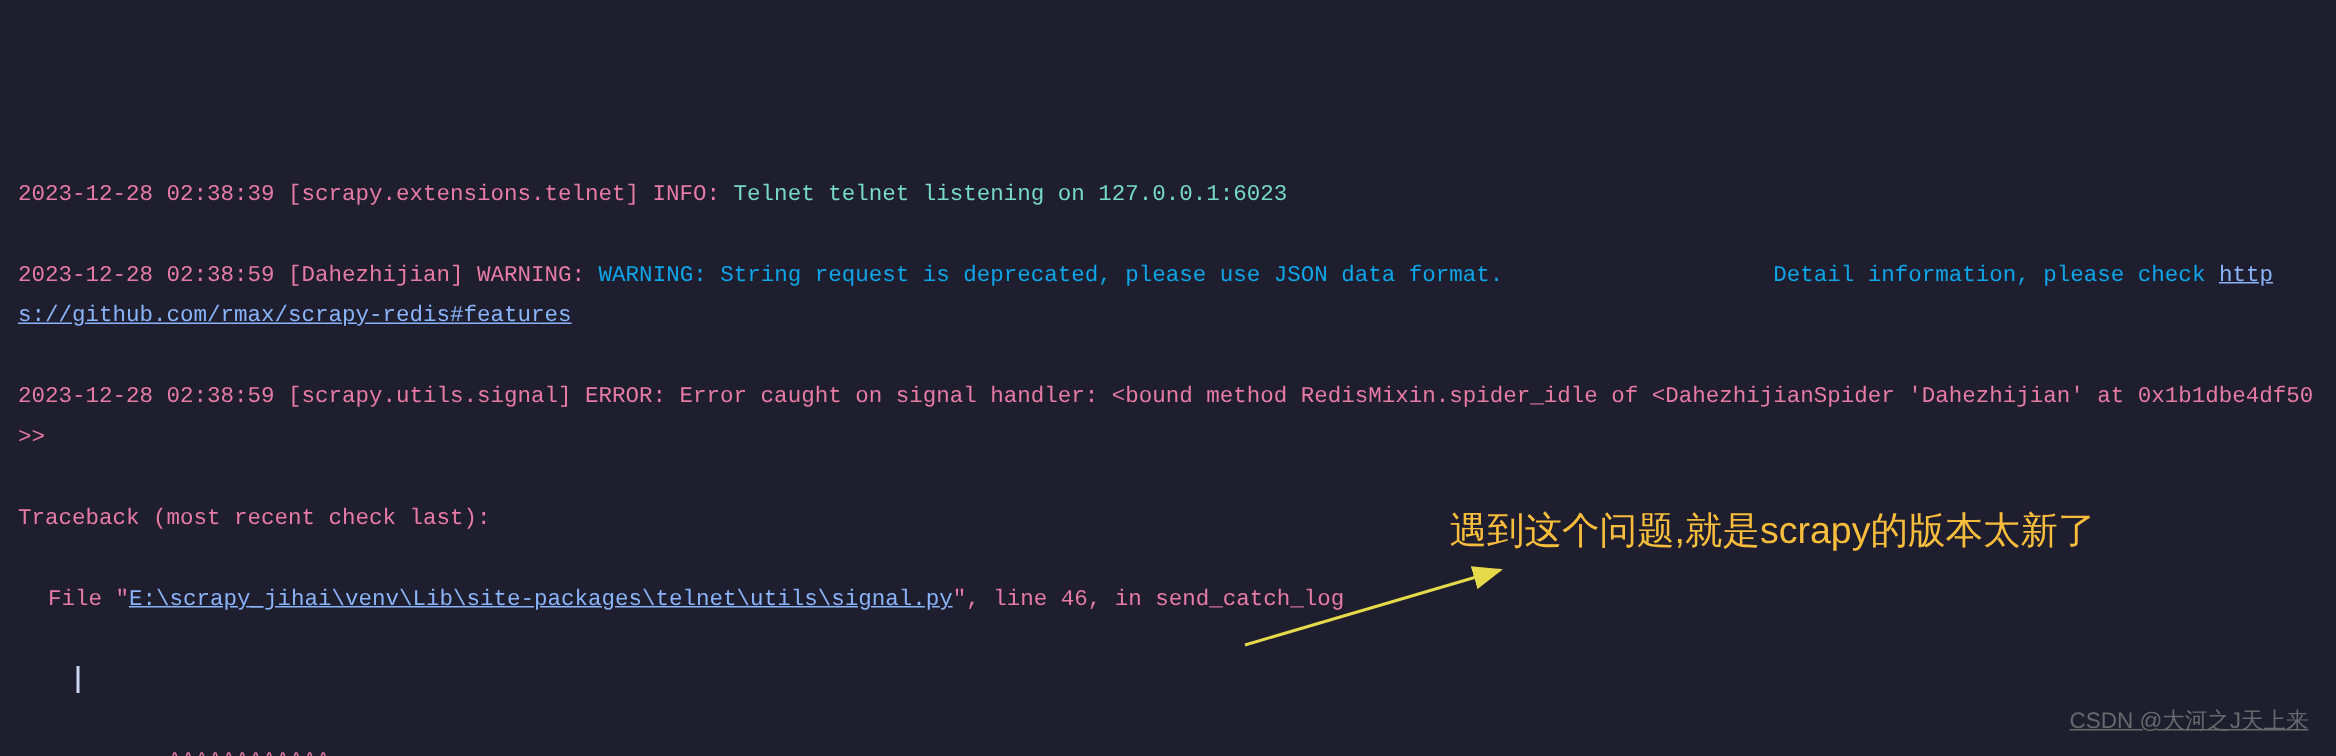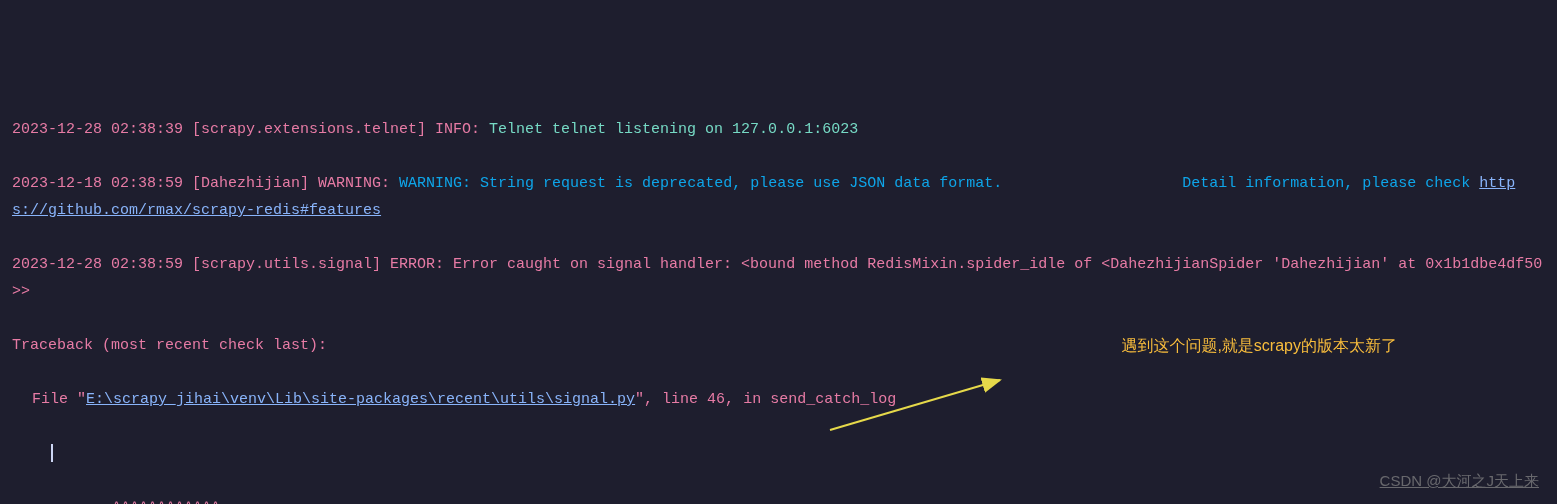--- a/index.html
+++ b/index.html
@@ -31,21 +31,21 @@
       color: #89b4fa; 
       text-decoration: underline;
     }
     .indent1 { padding-left: 20px; }
     .indent2 { padding-left: 40px; }
     .indent3 { padding-left: 100px; }
     .annotation {
       position: absolute;
       color: #f9bd3c;
       font-family: 'Microsoft YaHei', 'SimHei', sans-serif;
-      font-size: 16px;
+      font-size: 25px;
       font-weight: 500;
       right: 160px;
       top: 332px;
     }
     .arrow {
       position: absolute;
       pointer-events: none;
     }
     .watermark {
       position: absolute;
@@ -65,24 +65,24 @@
       vertical-align: text-bottom;
       margin-left: -1px;
     }
   </style>
 </head>
 <body>
 
 
 
 <div class="line"><span class="pink">2023-12-28 02:38:39 [scrapy.extensions.telnet] INFO: </span><span class="cyan">Telnet telnet listening on 127.0.0.1:6023</span></div>
-<div class="line"><span class="pink">2023-12-18 02:38:59 [Dahezhijian] WARNING: </span><span class="yellow">WARNING: String request is deprecated, please use JSON data format.                    Detail information, please check </span><span class="link">https://github.com/rmax/scrapy-redis#features</span></div>
+<div class="line"><span class="pink">2023-12-28 02:38:59 [Dahezhijian] WARNING: </span><span class="yellow">WARNING: String request is deprecated, please use JSON data format.                    Detail information, please check </span><span class="link">https://github.com/rmax/scrapy-redis#features</span></div>
 <div class="line pink">2023-12-28 02:38:59 [scrapy.utils.signal] ERROR: Error caught on signal handler: &lt;bound method RedisMixin.spider_idle of &lt;DahezhijianSpider 'Dahezhijian' at 0x1b1dbe4df50&gt;&gt;</div>
 <div class="line pink">Traceback (most recent check last):</div>
-<div class="line pink indent1"><span>File "</span><span class="link">E:\scrapy_jihai\venv\Lib\site-packages\recent\utils\signal.py</span><span>", line 46, in send_catch_log</span></div>
+<div class="line pink indent1"><span>File "</span><span class="link">E:\scrapy_jihai\venv\Lib\site-packages\telnet\utils\signal.py</span><span>", line 46, in send_catch_log</span></div>
 <div class="line pink indent2"><span class="cursor-block"></span></div>
 <div class="line pink indent3">^^^^^^^^^^^^</div>
 
 
 
 
 
 
 
 

